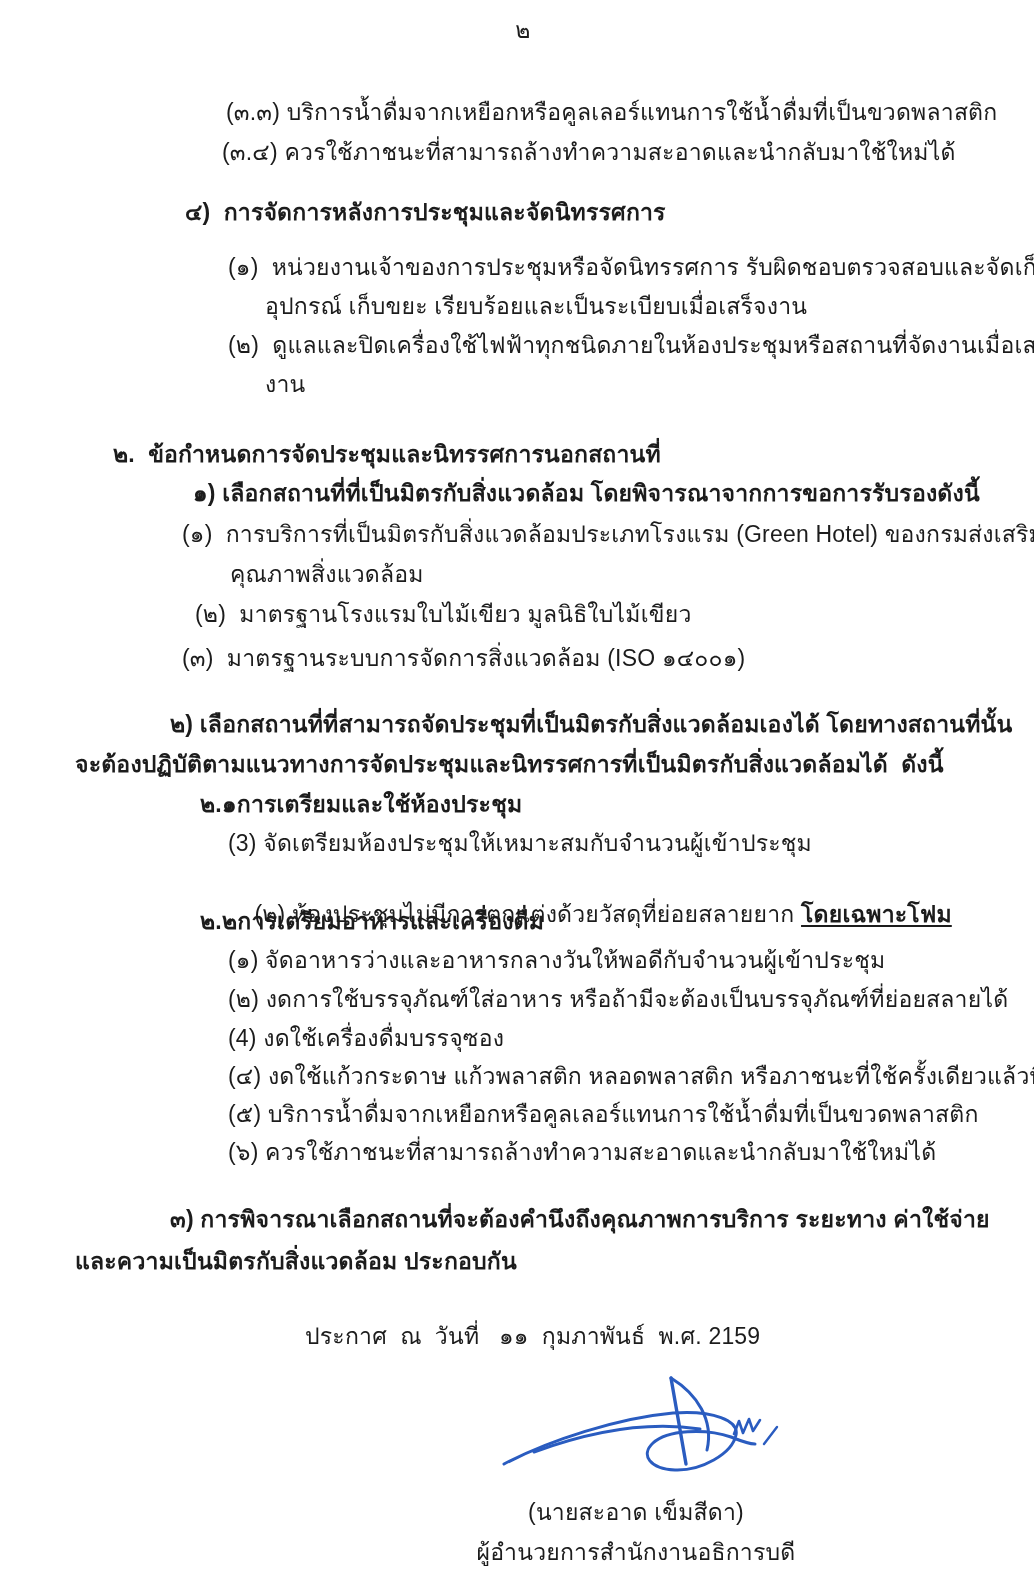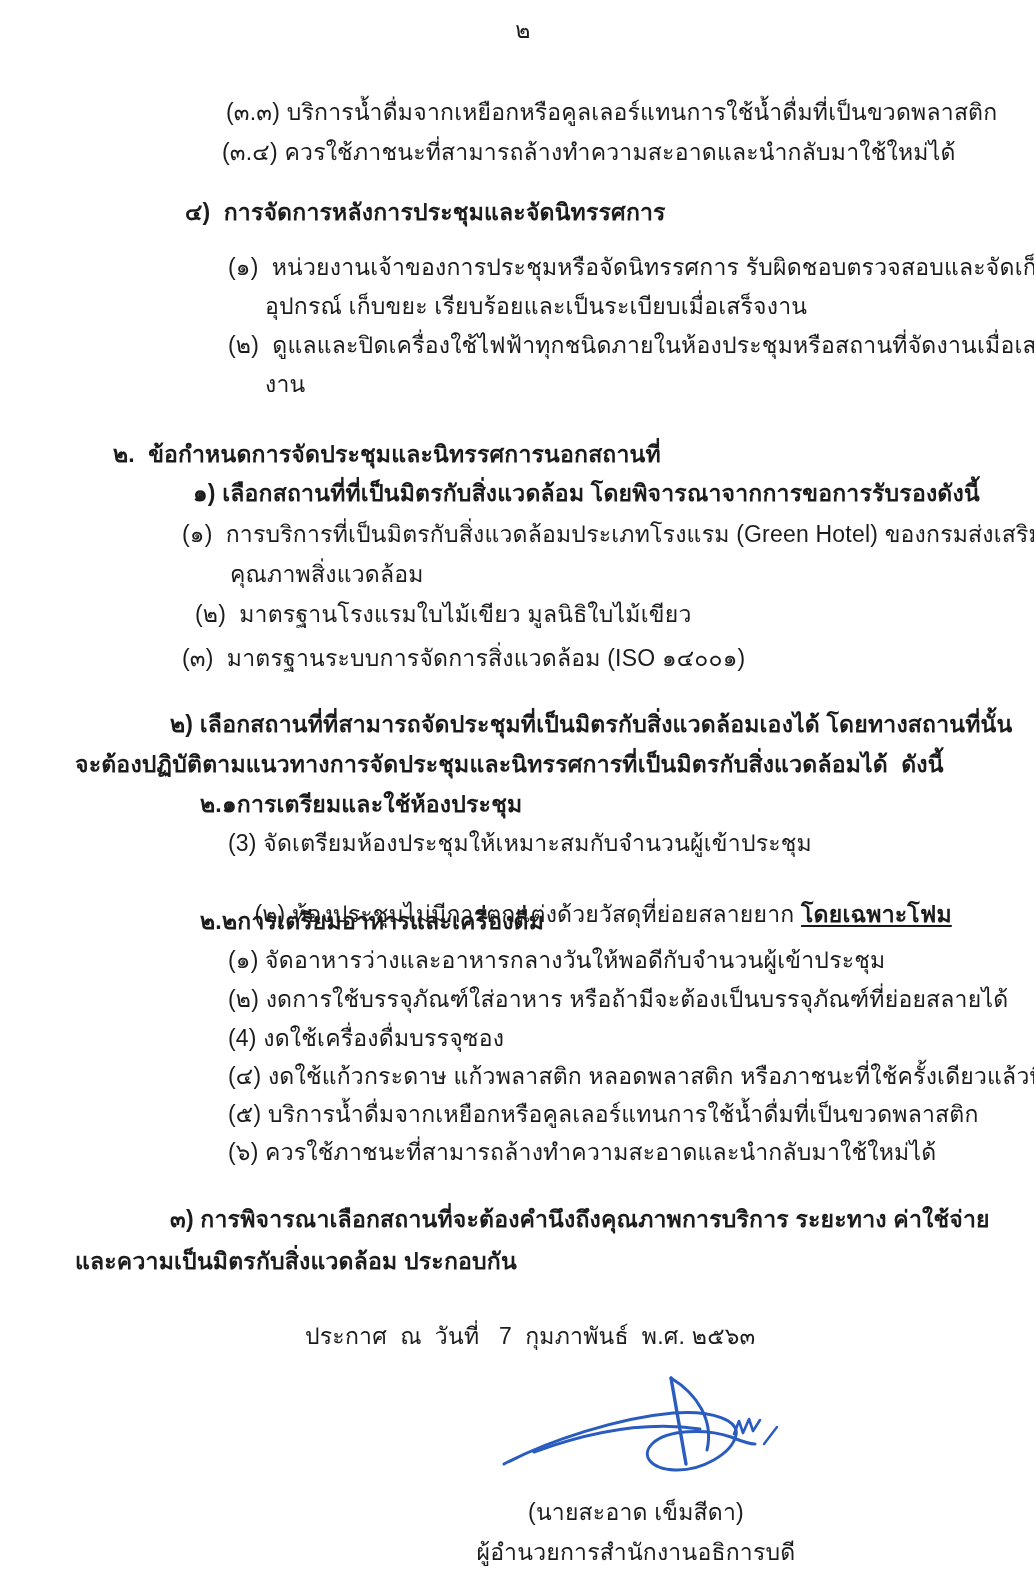--- a/index.html
+++ b/index.html
@@ -64,21 +64,21 @@
   <div class="ln" style="top:944px;  left:228px;">(๑) จัดอาหารว่างและอาหารกลางวันให้พอดีกับจำนวนผู้เข้าประชุม</div>
   <div class="ln" style="top:983px;  left:228px;">(๒) งดการใช้บรรจุภัณฑ์ใส่อาหาร หรือถ้ามีจะต้องเป็นบรรจุภัณฑ์ที่ย่อยสลายได้</div>
   <div class="ln" style="top:1022px; left:228px;">(4) งดใช้เครื่องดื่มบรรจุซอง</div>
   <div class="ln" style="top:1060px; left:228px;">(๔) งดใช้แก้วกระดาษ แก้วพลาสติก หลอดพลาสติก หรือภาชนะที่ใช้ครั้งเดียวแล้วทิ้ง</div>
   <div class="ln" style="top:1098px; left:228px;">(๕) บริการน้ำดื่มจากเหยือกหรือคูลเลอร์แทนการใช้น้ำดื่มที่เป็นขวดพลาสติก</div>
   <div class="ln" style="top:1136px; left:228px;">(๖) ควรใช้ภาชนะที่สามารถล้างทำความสะอาดและนำกลับมาใช้ใหม่ได้</div>
 
   <div class="ln b" style="top:1203px; left:170px;">๓) การพิจารณาเลือกสถานที่จะต้องคำนึงถึงคุณภาพการบริการ ระยะทาง ค่าใช้จ่าย</div>
   <div class="ln b" style="top:1245px; left:75px;">และความเป็นมิตรกับสิ่งแวดล้อม ประกอบกัน</div>
 
-  <div class="ln" style="top:1320px; left:305px;">ประกาศ  ณ  วันที่   7  กุมภาพันธ์  พ.ศ. ๒๕๖๓</div>
+  <div class="ln" style="top:1320px; left:305px;">ประกาศ  ณ  วันที่   ๑๑  กุมภาพันธ์  พ.ศ. 2159</div>
 
   <svg class="sig" viewBox="0 0 282 118" aria-hidden="true">
     <path stroke-width="3" d="M 6 92 C 52 68 120 46 175 41 C 216 38 241 49 238 63 C 234 82 203 99 177 98 C 152 97 142 83 155 71 C 169 58 207 56 233 65 C 243 69 251 72 257 72" stroke="#2a5cc0"></path>
     <path stroke-width="3" d="M 36 80 C 96 58 150 49 202 57" stroke="#2a5cc0"></path>
     <path stroke-width="3.4" d="M 173 6 L 188 92" stroke="#2a5cc0"></path>
     <path stroke-width="3" d="M 173 6 C 199 22 216 48 209 78" stroke="#2a5cc0"></path>
     <path stroke-width="2.6" d="M 236 62 l 5 -13 l 4 12 l 6 -14 l 4 12 l 7 -11" stroke="#2a5cc0"></path>
     <path stroke-width="2.4" d="M 266 72 l 13 -17" stroke="#2a5cc0"></path>
   </svg>
 

